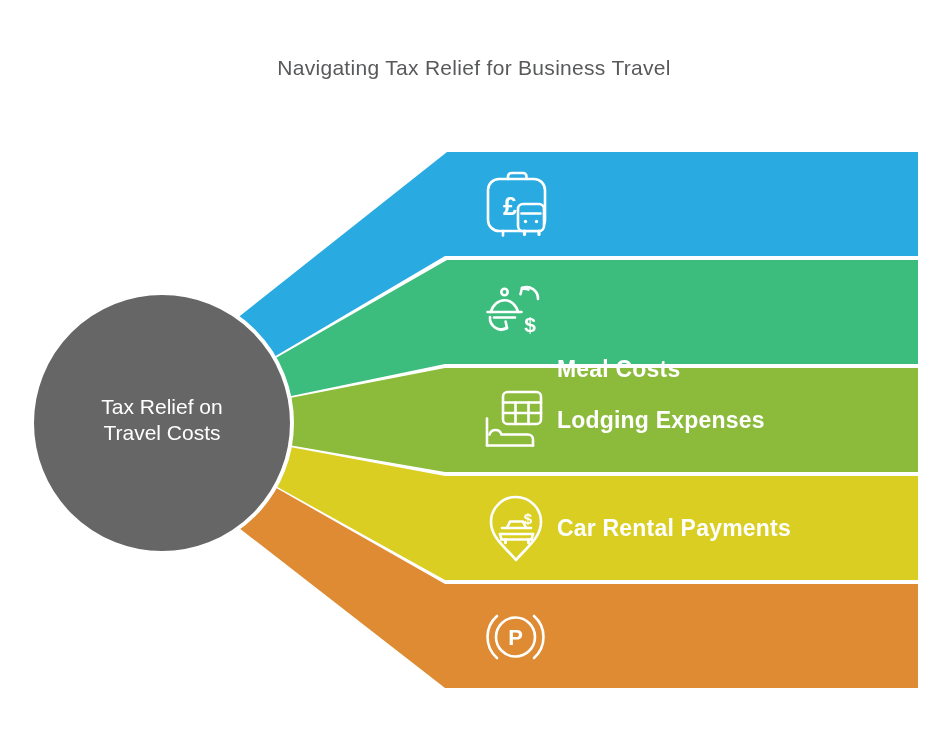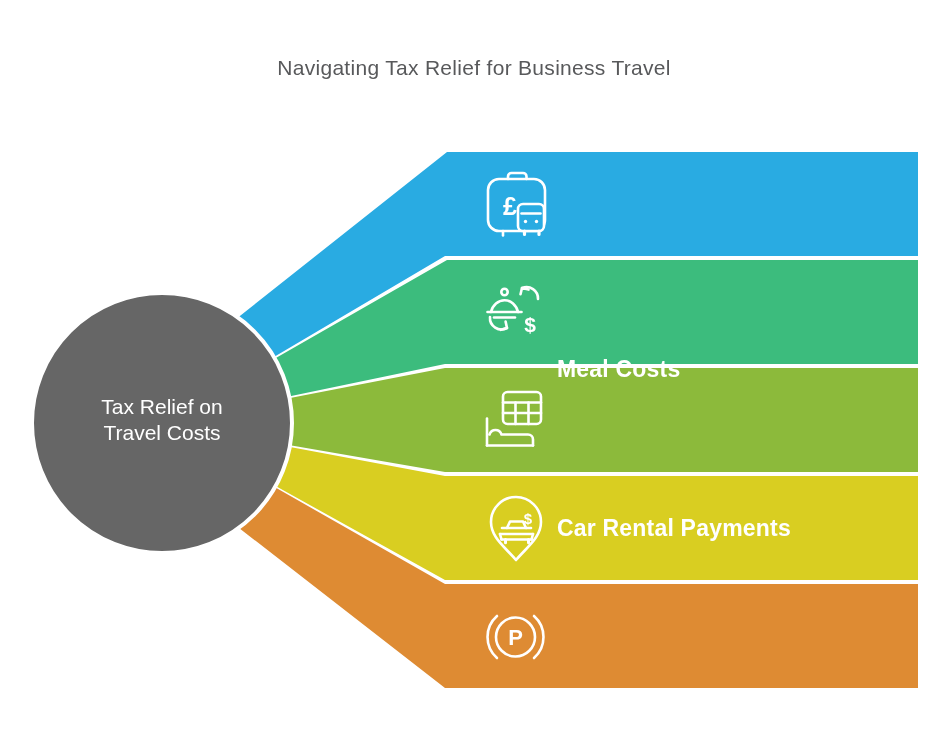--- a/index.html
+++ b/index.html
@@ -93,17 +93,18 @@
 
     <g class="icon">
       <circle cx="515.5" cy="637" r="19.5"></circle>
       <text class="icon-text" x="515.5" y="645" font-size="22">P</text>
       <path d="M497,616 a28,28 0 0 0 0,42"></path>
       <path d="M534,616 a28,28 0 0 1 0,42"></path>
     </g>
   </svg>
 
   <div class="band-label label-2">Meal Costs</div>
+  <div class="band-label label-3">Lodging Expenses</div>
   <div class="band-label label-4">Car Rental Payments</div>
 
   <div class="center-label">Tax Relief on Travel Costs</div>
 
 </div>
 
 </body></html>

